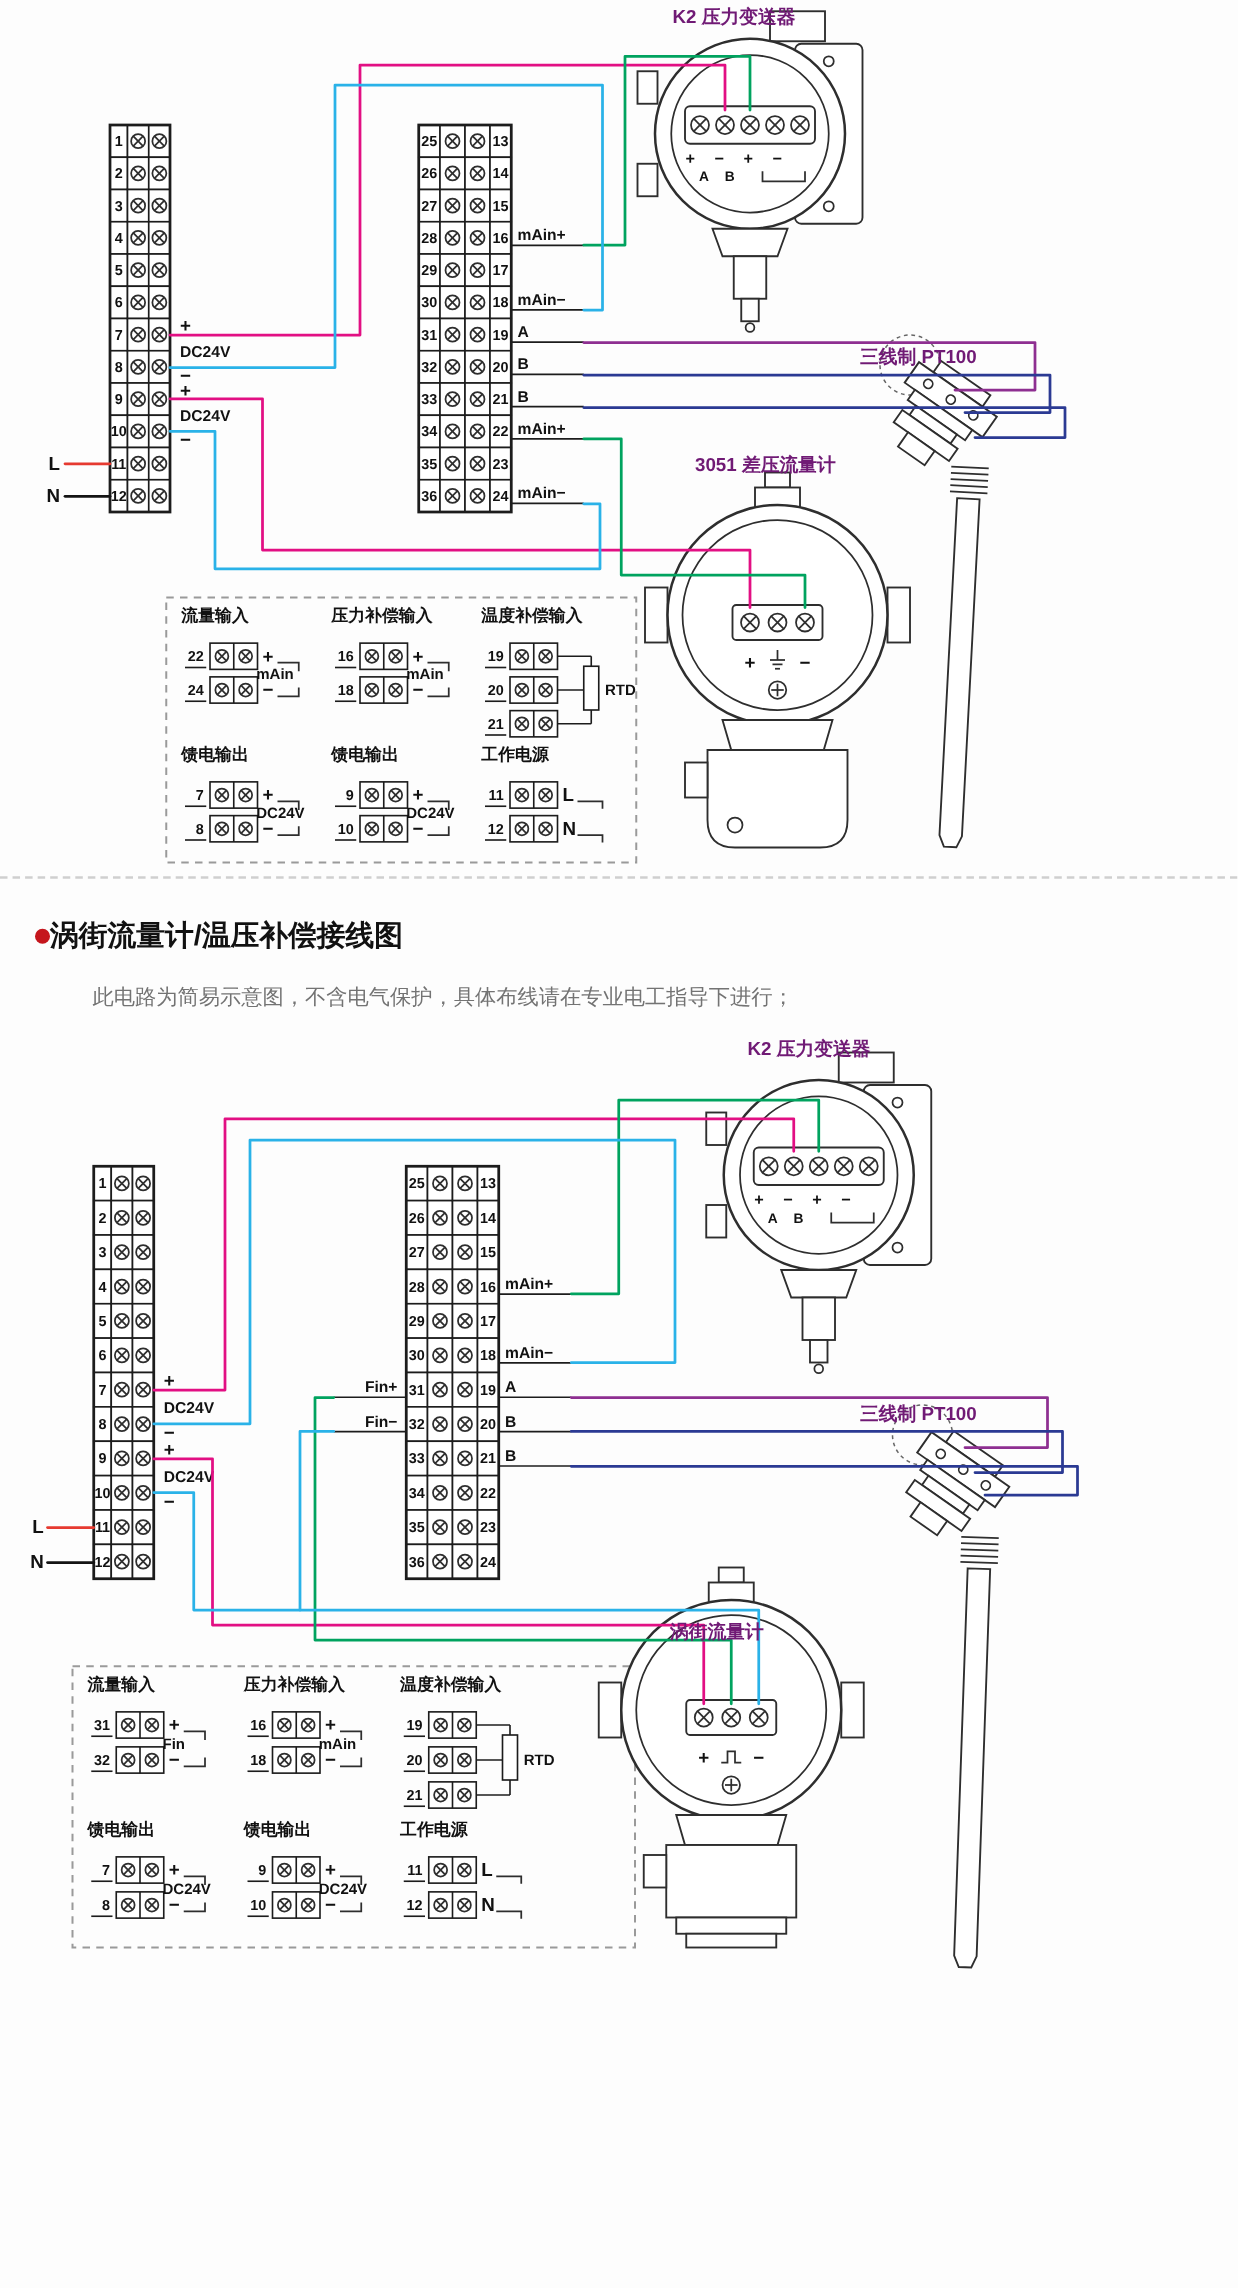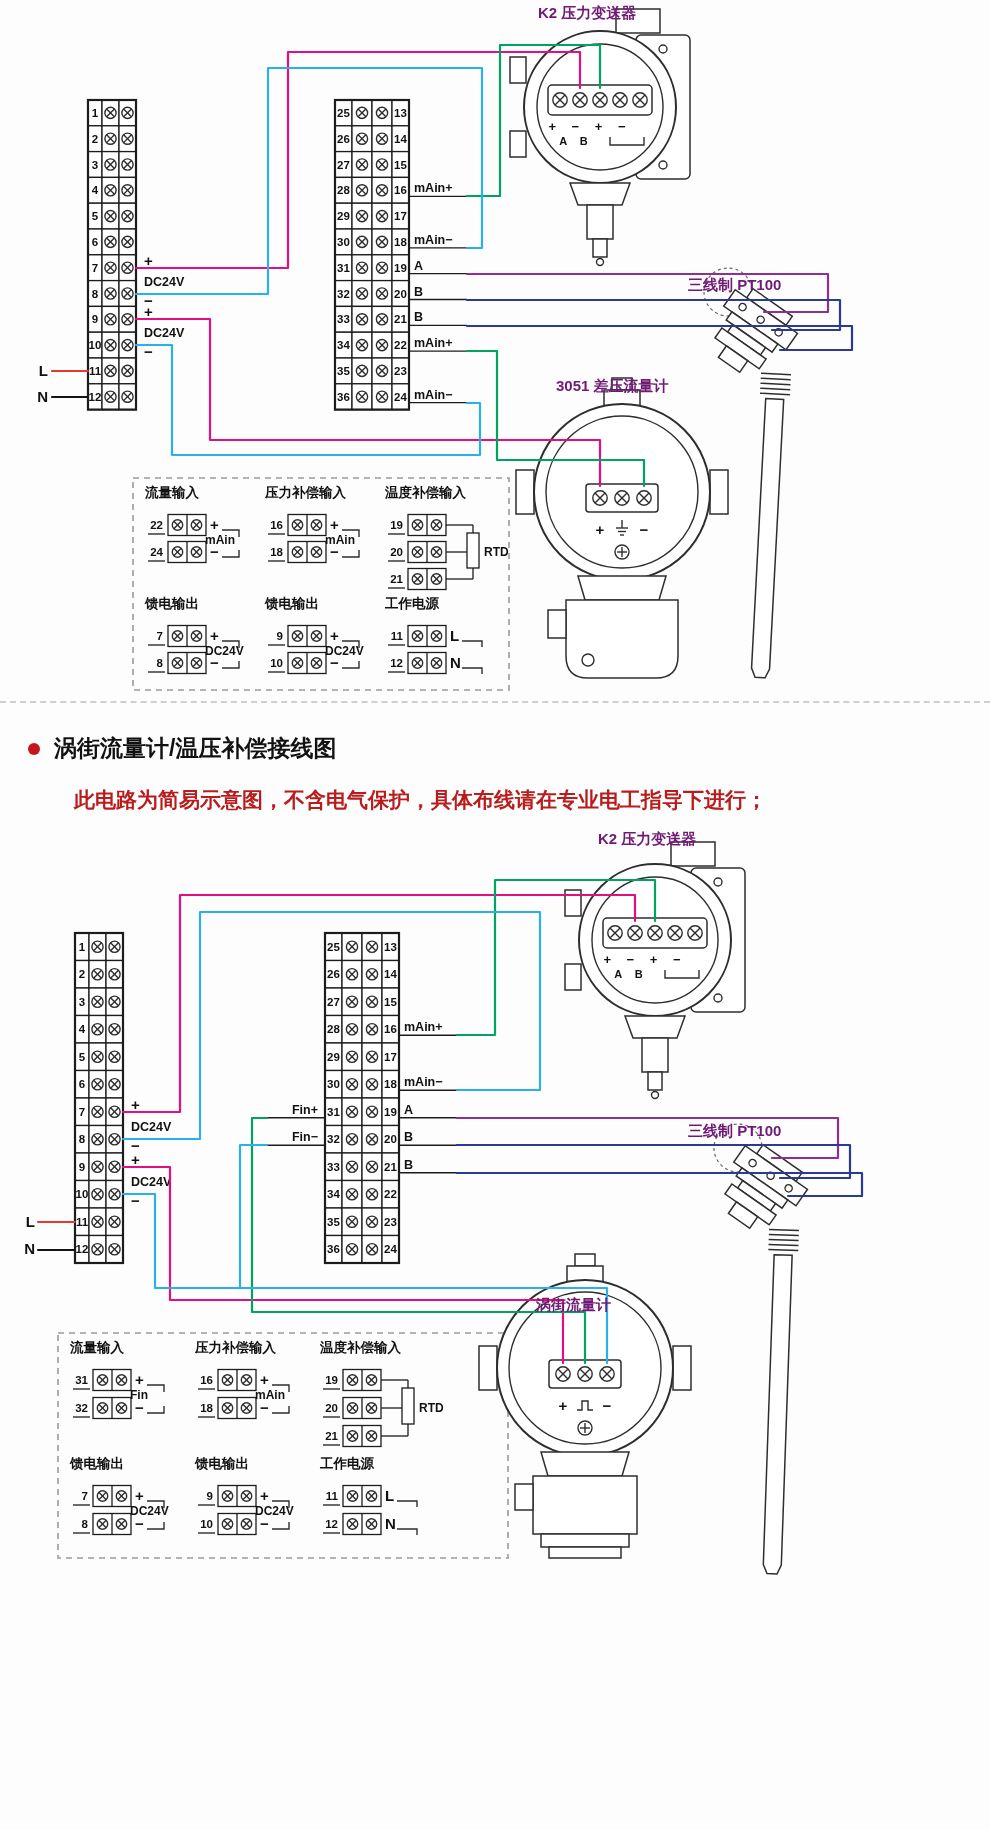--- a/index.html
+++ b/index.html
@@ -20,24 +20,24 @@
   .sgn{font-size:15px;font-weight:bold}
   .dc{font-size:12.5px;font-weight:bold}
   .lbl{font-size:12.5px;font-weight:bold}
   .lt{font-size:13.5px;font-weight:bold}
   .mid{font-size:12px;font-weight:bold}
   .tr1{font-size:13px;font-weight:bold;letter-spacing:6px}
   .tr2{font-size:11px;font-weight:bold;letter-spacing:5px}
   .ln2{font-size:15px;font-weight:bold}
   .legend-box{fill:none;stroke:#9a9a9a;stroke-width:1.6;stroke-dasharray:6 5}
   .sep{position:absolute;left:0;width:100%;border-top:2px dashed #cfcfcf}
-  .sec-title{position:absolute;display:flex;align-items:center;gap:14px}
+  .sec-title{position:absolute;display:flex;align-items:center;}
   .bullet{width:12px;height:12px;border-radius:50%;background:#c5161d;flex:0 0 auto}
   .sec-title-text{font-size:23px;font-weight:bold;color:#111;white-space:nowrap}
-  .sec-note{position:absolute;font-size:21px;font-weight:bold;color:#b91c1c;white-space:nowrap}
+  .sec-note{position:absolute;font-size:17px;font-weight:normal;color:#737373;white-space:nowrap}
   .dev-label{position:absolute;font-size:15px;font-weight:bold;color:#701a75;white-space:nowrap}
 </style>
 </head>
 <body>
 
 <div class="page">
   <svg id="dsvg" width="990" height="1830" viewBox="0 0 990 1830">
       <g>
         <g>
           <rect x="88" y="100" width="14" height="25.8" class="cell"></rect>
@@ -1190,17 +1190,17 @@
   <div class="sep" style="top:701px"></div>
 
   <div class="sec-title" style="left:28px;top:733px">
     <span class="bullet" style="background: rgb(197, 22, 29);"></span>
     <span class="sec-title-text">涡街流量计/温压补偿接线图</span>
   </div>
   <div class="sec-note" style="left:74px;top:786px">此电路为简易示意图，不含电气保护，具体布线请在专业电工指导下进行；</div>
 
   <div class="dev-label" style="left:538px;top:4px">K2 压力变送器</div>
   <div class="dev-label" style="left:688px;top:276px">三线制 PT100</div>
-  <div class="dev-label" style="left:556px;top:377px">3051 差压流量计</div>
+  <div class="dev-label" style="left:556px;top:363px">3051 差压流量计</div>
   <div class="dev-label" style="left:598px;top:830px">K2 压力变送器</div>
   <div class="dev-label" style="left:688px;top:1122px">三线制 PT100</div>
   <div class="dev-label" style="left:536px;top:1296px">涡街流量计</div>
 </div>
 
 </body></html>

